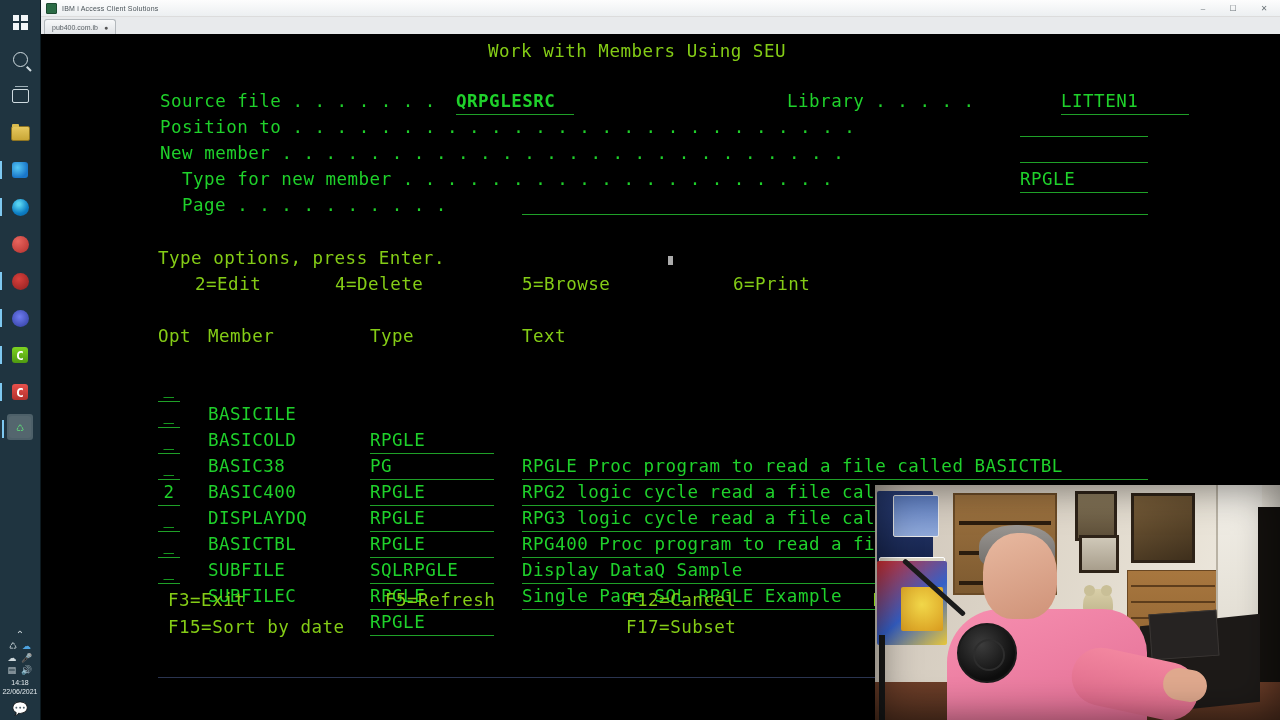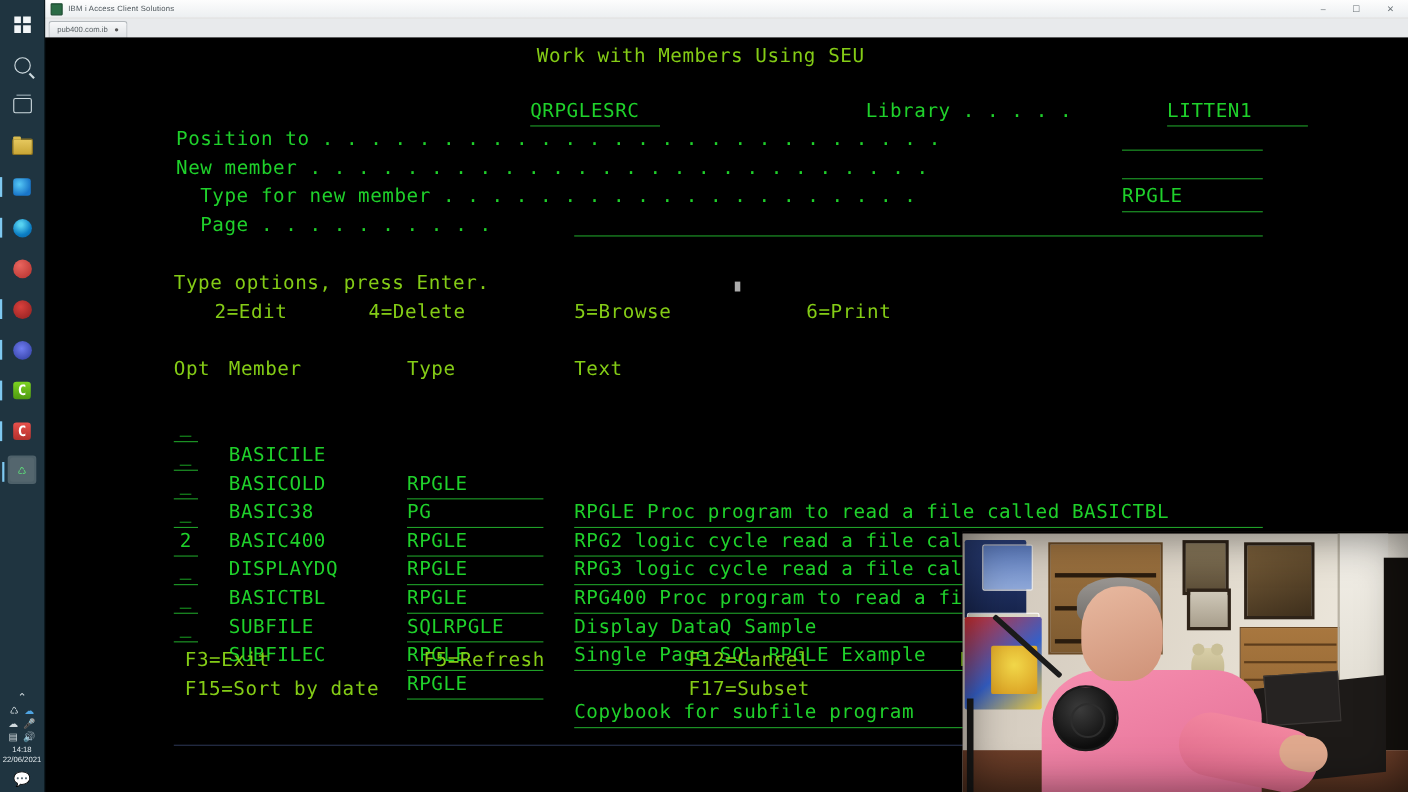--- a/index.html
+++ b/index.html
@@ -278,21 +278,22 @@
         <span>pub400.com.ib</span>
         <span class="tabclose">●</span>
       </div>
     </div>
 
     <div id="term">
       <div class="screen">
 
         <div class="line wht" style="left:448px; top:4px;">Work with Members Using SEU</div>
 
-        <div class="line grn ulgrn fld" style="left:442px; top:54px; width:118px;">QRPGLESRC</div>
+        <div class="line grn" style="left:120px; top:54px;">Source file . . . . . . .</div>
+        <div class="line grn ulgrn fld" style="left:416px; top:54px; width:118px;font-weight:bold;">QRPGLESRC</div>
         <div class="line grn" style="left:747px; top:54px;">Library . . . . .</div>
         <div class="line grn ulgrn fld" style="left:980px; top:54px; width:128px;margin-left:41px;">LITTEN1</div>
 
         <div class="line grn" style="left:120px; top:80px;">Position to . . . . . . . . . . . . . . . . . . . . . . . . . .</div>
         <div class="line grn ulgrn fld" style="left:980px; top:80px; width:128px; height:22px;"></div>
 
         <div class="line grn" style="left:120px; top:106px;">New member . . . . . . . . . . . . . . . . . . . . . . . . . .</div>
         <div class="line grn ulgrn fld" style="left:980px; top:106px; width:128px; height:22px;"></div>
 
         <div class="line grn" style="left:142px; top:132px;">Type for new member . . . . . . . . . . . . . . . . . . . .</div>
@@ -352,21 +353,20 @@
           </div>
           <div class="row">
             <span class="c-opt grn ulgrn">_</span>
             <span class="c-mem grn">SUBFILE</span>
             <span class="c-typ grn ulgrn">RPGLE</span>
           </div>
           <div class="row">
             <span class="c-opt grn ulgrn">_</span>
             <span class="c-mem grn">SUBFILEC</span>
             <span class="c-typ grn ulgrn">RPGLE</span>
-            <span class="c-txt grn ulgrn">Copybook for subfile program</span>
           </div>
         </div>
 
         <div class="line wht" style="left:128px; top:553px;">F3=Exit</div>
         <div class="line wht" style="left:345px; top:553px;">F5=Refresh</div>
         <div class="line wht" style="left:586px; top:553px;">F12=Cancel</div>
         <div class="line wht" style="left:832px; top:553px;">F</div>
 
         <div class="line wht" style="left:128px; top:580px;">F15=Sort by date</div>
         <div class="line wht" style="left:586px; top:580px;">F17=Subset</div>

